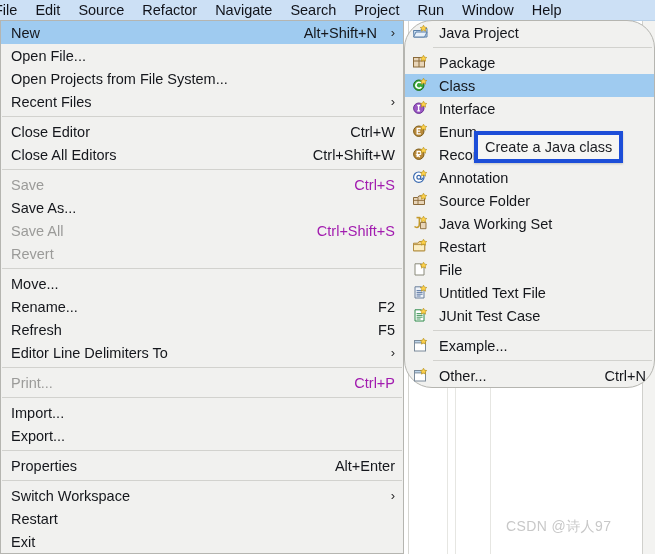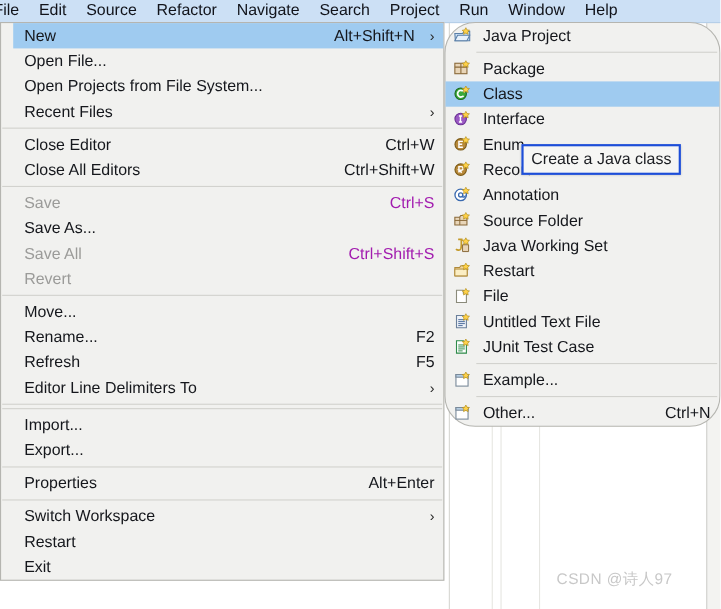--- a/index.html
+++ b/index.html
@@ -88,21 +88,21 @@
   .menu-sep {
     height: 1px; margin: 3px 1px;
     background: #d2d2ce;
   }
 
   
   #file-menu {
     left: 0px; top: 20px;
     width: 404px;
   }
-  #file-menu .menu-row { padding-left: 10px; padding-right: 8px; margin-left: 11px; }
+  #file-menu .menu-row { padding-left: 10px; padding-right: 8px; }
 
   
   #new-menu {
     left: 404px; top: 20px;
     width: 251px;
     border-radius: 28px;
   }
   #new-menu .menu-row { padding-left: 4px; padding-right: 8px; }
   #new-menu .menu-sep { margin-left: 28px; margin-right: 2px; }
 
@@ -115,21 +115,21 @@
   .mi-icon svg { display: block; }
 
   
   .tooltip {
     position: absolute;
     left: 474px; top: 131px;
     height: 24px;
     padding: 0 7px;
     display: flex; align-items: center;
     background: #f6f6f4;
-    border: 2px solid #1d4ed8;
+    border: 4px solid #1d4ed8;
     font-size: 14.5px;
     color: #1b1d22;
     white-space: nowrap;
     z-index: 40;
     box-shadow: 0 1px 2px rgba(0,0,0,0.18);
   }
 
   
   .watermark {
     position: absolute;
@@ -236,20 +236,25 @@
         <span class="menu-label">Refresh</span>
         <span class="menu-spacer"></span>
         <span class="menu-accel">F5</span>
       </div>
       <div class="menu-row">
         <span class="menu-label">Editor Line Delimiters To</span>
         <span class="menu-spacer"></span>
         <span class="menu-arrow">›</span>
       </div>
       <div class="menu-sep"></div>
+      <div class="menu-row disabled">
+        <span class="menu-label">Print...</span>
+        <span class="menu-spacer"></span>
+        <span class="menu-accel">Ctrl+P</span>
+      </div>
       <div class="menu-sep"></div>
       <div class="menu-row">
         <span class="menu-label">Import...</span>
         <span class="menu-spacer"></span>
       </div>
       <div class="menu-row">
         <span class="menu-label">Export...</span>
         <span class="menu-spacer"></span>
       </div>
       <div class="menu-sep"></div>

